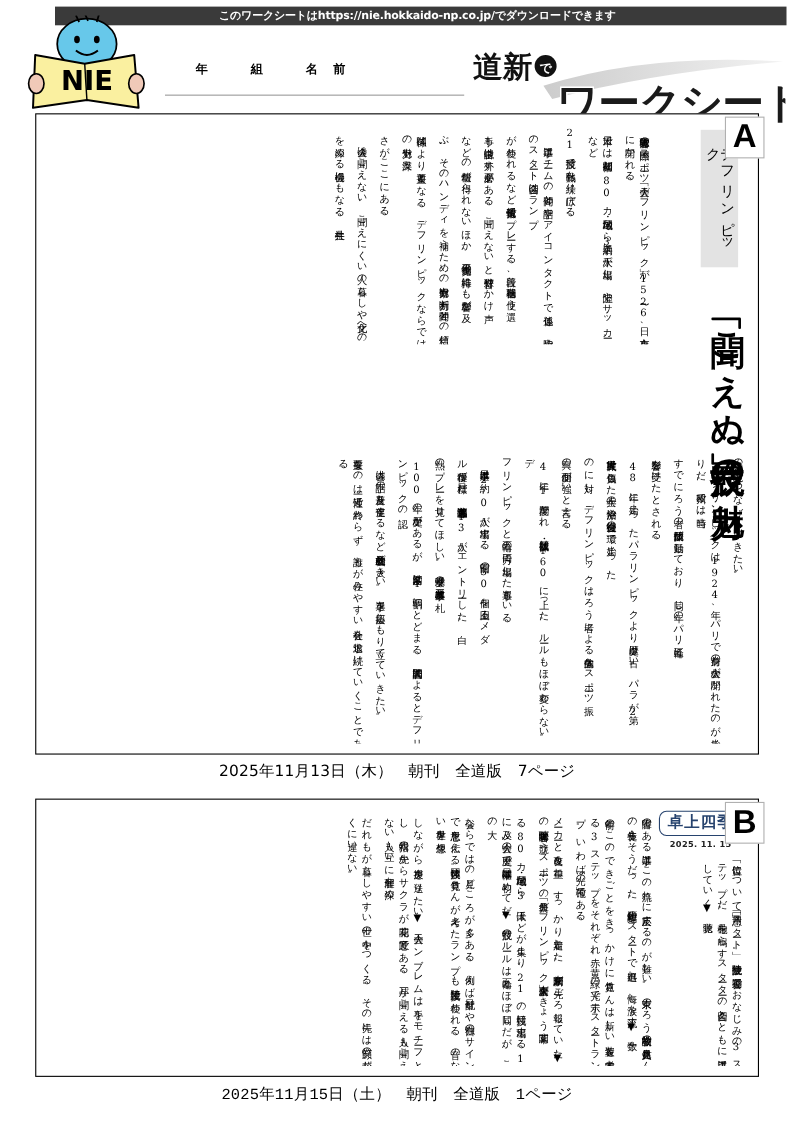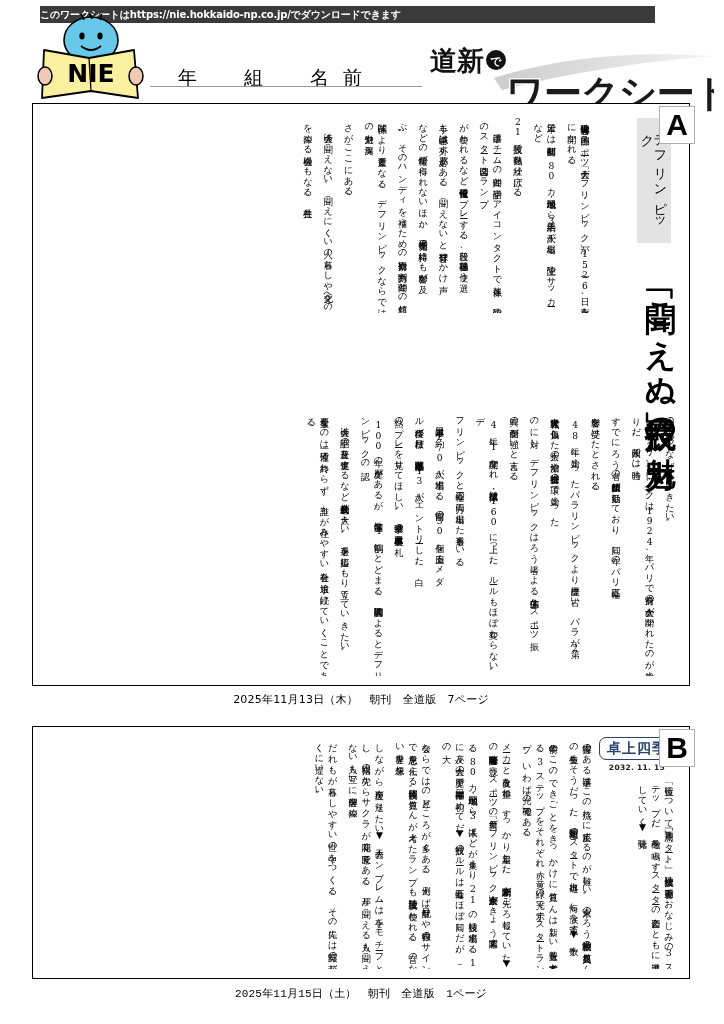--- a/index.html
+++ b/index.html
@@ -12,68 +12,67 @@
     height: 1024px;
     font-family: "Liberation Serif", "DejaVu Serif", serif;
     color: #000;
     position: relative;
     overflow: hidden;
   }
 
   
   .topbar {
     position: absolute;
-    left: 40px;
+    left: 50px;
     top: 6px;
-    width: 615px;
+    width: 665px;
     height: 17px;
     background: #3a3a3a;
     color: #ffffff;
     font-family: "DejaVu Sans", sans-serif;
     font-size: 10px;
     font-weight: bold;
     line-height: 17px;
-    text-align: left;
+    text-align: center;
     padding-right: 6px;
     box-sizing: border-box;
     white-space: nowrap;
     letter-spacing: -0.2px;
   }
 
   
   .header {
     position: absolute;
     left: 0;
     top: 0;
     width: 724px;
     height: 104px;
   }
   .nie-logo {
     position: absolute;
-    left: 34px;
+    left: 22px;
     top: 14px;
     width: 115px;
     height: 88px;
   }
   .nie-logo svg { display: block; }
 
   .namefields {
     position: absolute;
     left: 150px;
     top: 55px;
     width: 280px;
     height: 40px;
   }
   .namefields .labels {
     font-family: "DejaVu Sans", sans-serif;
-    font-size: 19px;
-    font-weight: normal;
+    font-size: 11px;
+    font-weight: bold;
     letter-spacing: 14px;
     padding-left: 28px;
-    margin-top: 10px;
   }
   .namefields .rule {
     position: absolute;
     left: 0px;
     top: 31px;
     width: 272px;
     height: 1px;
     background: #9a9a9a;
   }
 
@@ -236,21 +235,21 @@
   }
   #b-head-cols .vcol { height: 190px; margin-left: 7.2px; }
 
   
   .caption {
     position: absolute;
     width: 658px;
     left: 32px;
     text-align: center;
     font-family: "DejaVu Sans", sans-serif;
-    font-size: 11px;
+    font-size: 14px;
     color: #000;
     letter-spacing: 0.2px;
   }
   #caption-a { top: 692px; }
   #caption-b { top: 986px; font-family: Liberation Mono, monospace; }
 </style>
 </head>
 <body>
 
 <div class="topbar">このワークシートはhttps://nie.hokkaido-np.co.jp/でダウンロードできます</div>
@@ -343,21 +342,21 @@
 </div>
 
 <div class="label-box" id="label-a">A</div>
 
 <div class="caption" id="caption-a">2025年11月13日（木）　朝刊　全道版　7ページ</div>
 
 <div class="article" id="article-b">
 
   <div id="b-logo">
     <div class="badge">卓上四季</div>
-    <div class="bdate">2032. 11. 15</div>
+    <div class="bdate">2025. 11. 15</div>
   </div>
 
   <div class="vcols" id="b-head-cols">
     <div class="vcol">「位置について」「用意」「スタート」。陸上競技や運動会でおなじみの3ステップだ。号砲を鳴らすスターターの合図とともに選手は集中していく▼聴覚</div>
   </div>
 
   <div class="vcols" id="b-cols">
     <div class="vcol">障害のある選手はこの流れに反応するのが難しい。東京のろう学校教諭の竹見昌久さんの生徒もそうだった。短距離走のスタートで出遅れ、悔し涙を流す▼十数</div>
     <div class="vcol">年前のこのできごとをきっかけに竹見さんは新しい装置を考案する。3ステップをそれぞれ赤、黄、緑の光で示すスタートランプ。いわば「光の号砲」である。</div>
     <div class="vcol">メーカーと改良を重ね、すっかり定着した。東京新聞が先ごろ報じていた▼世界の聴覚障害者が競うスポーツの祭典「デフリンピック東京大会」がきょう開幕す</div>

